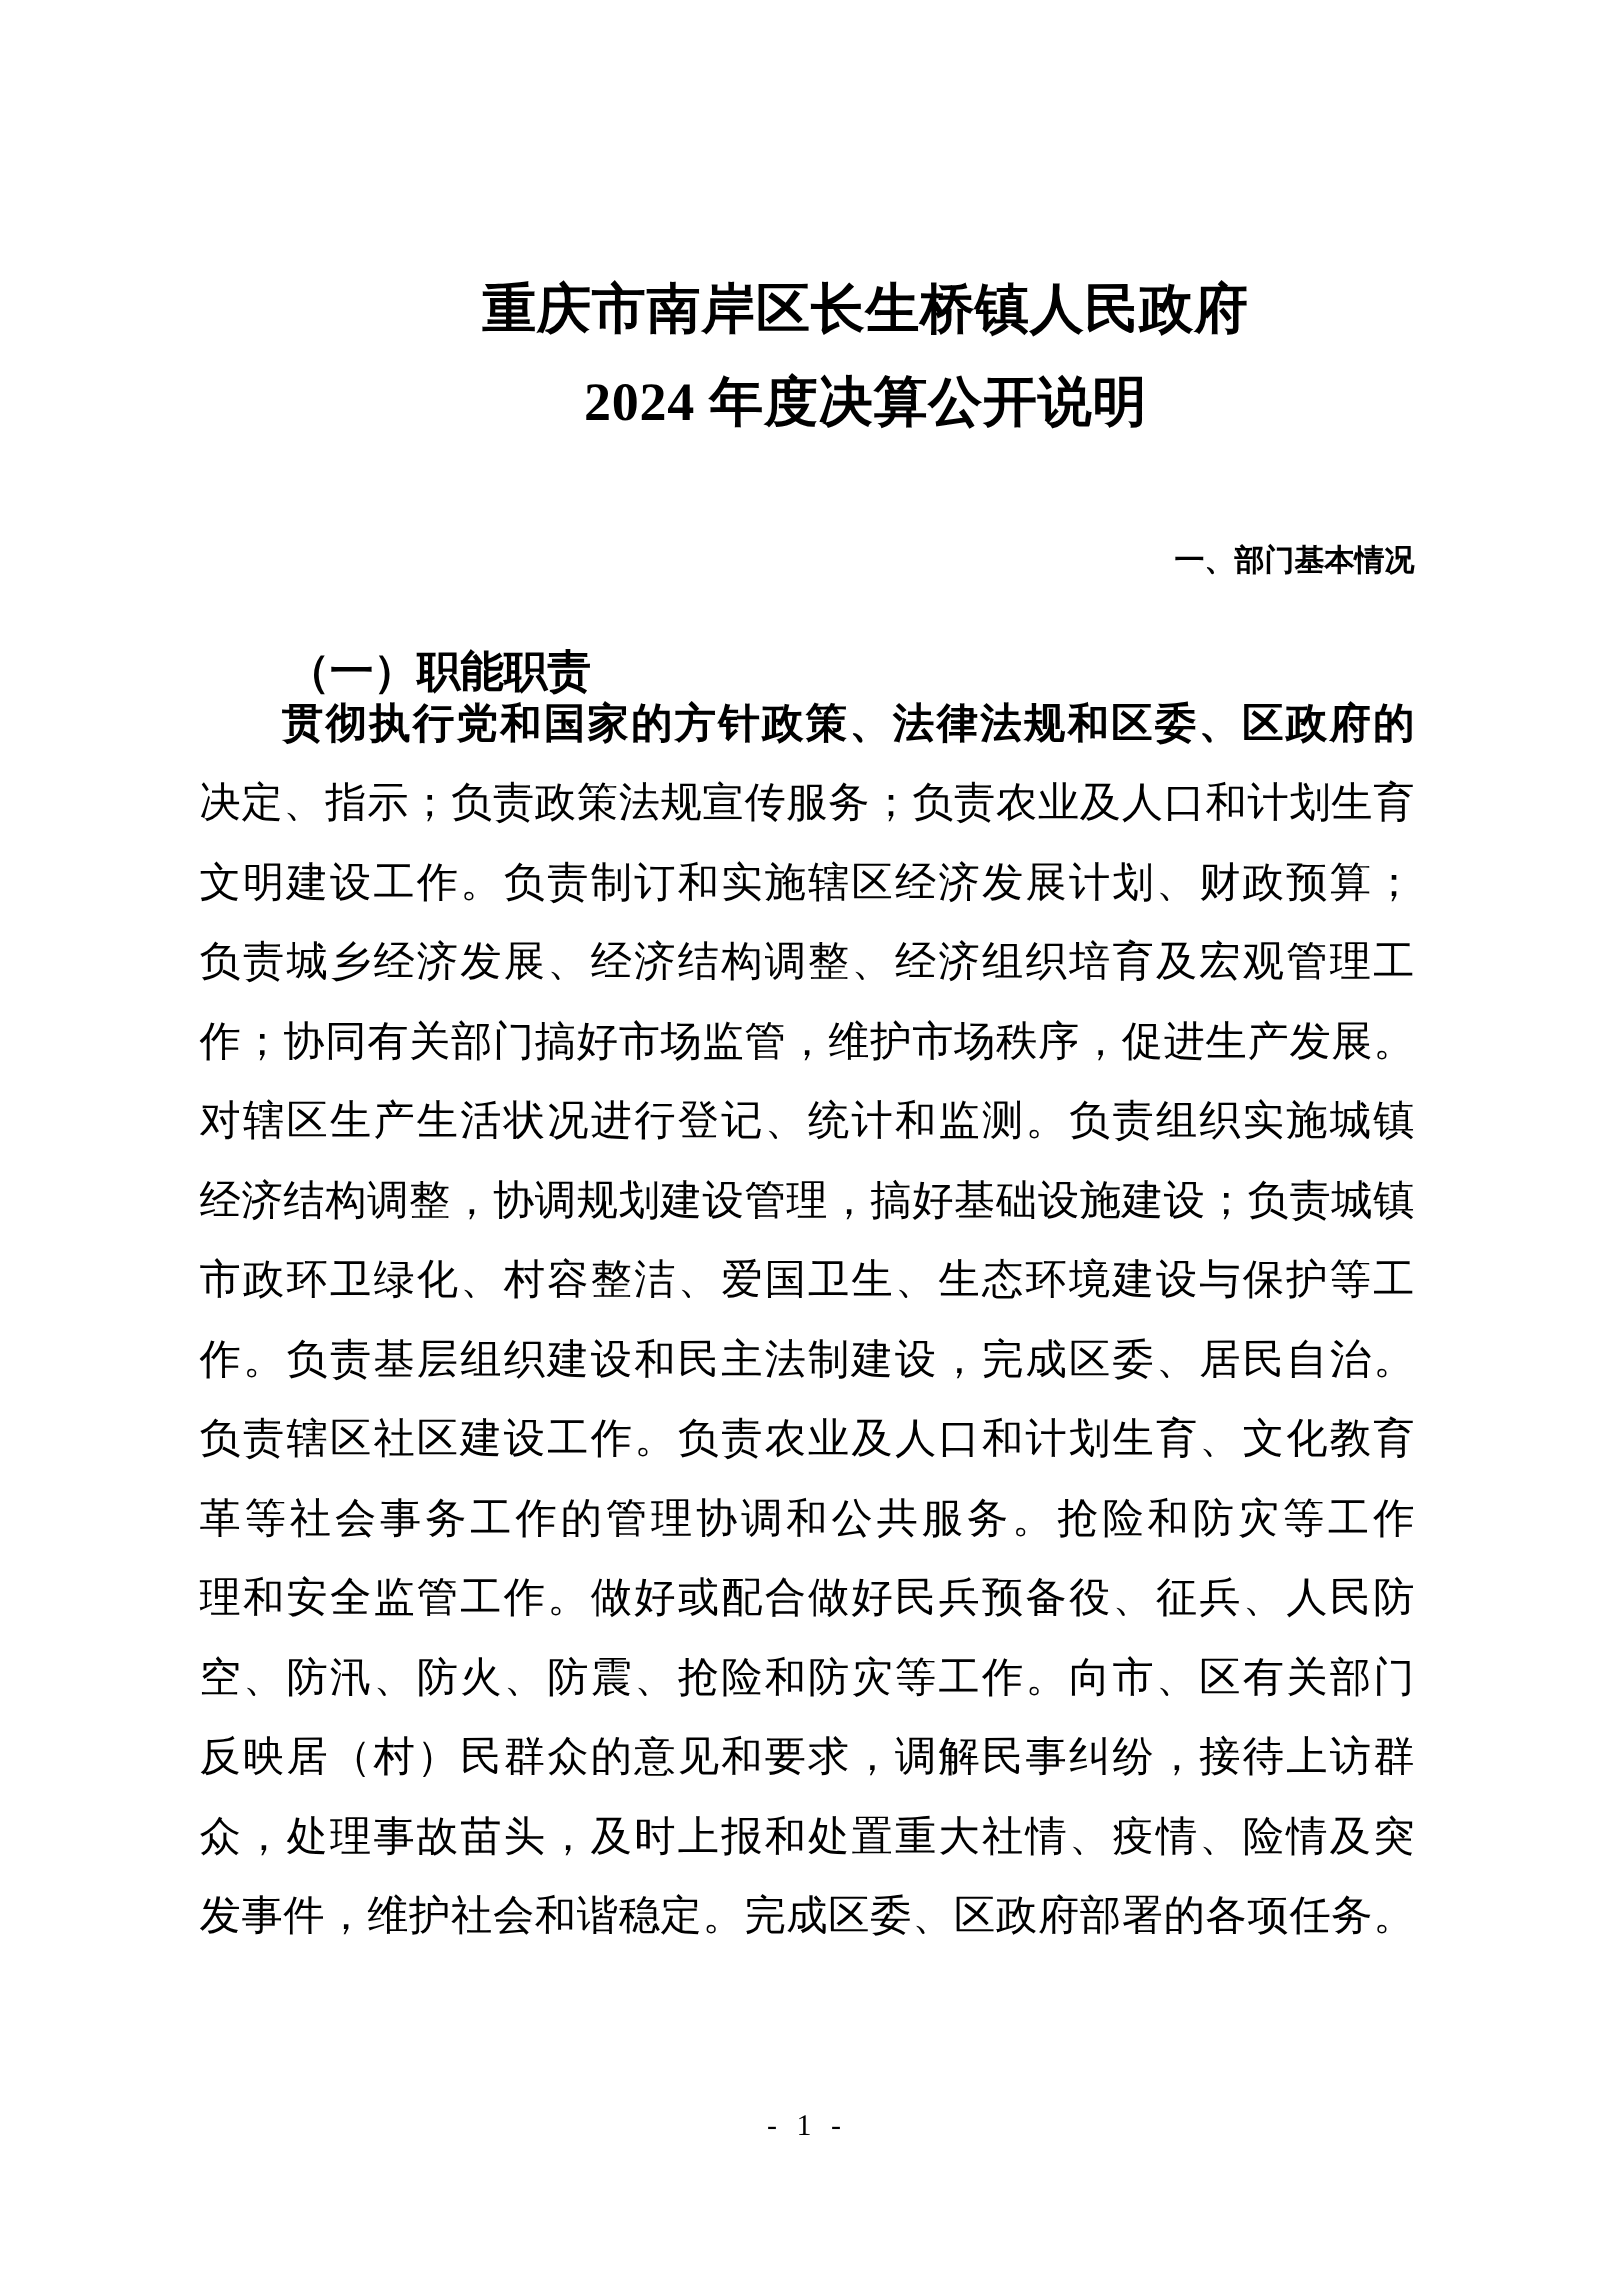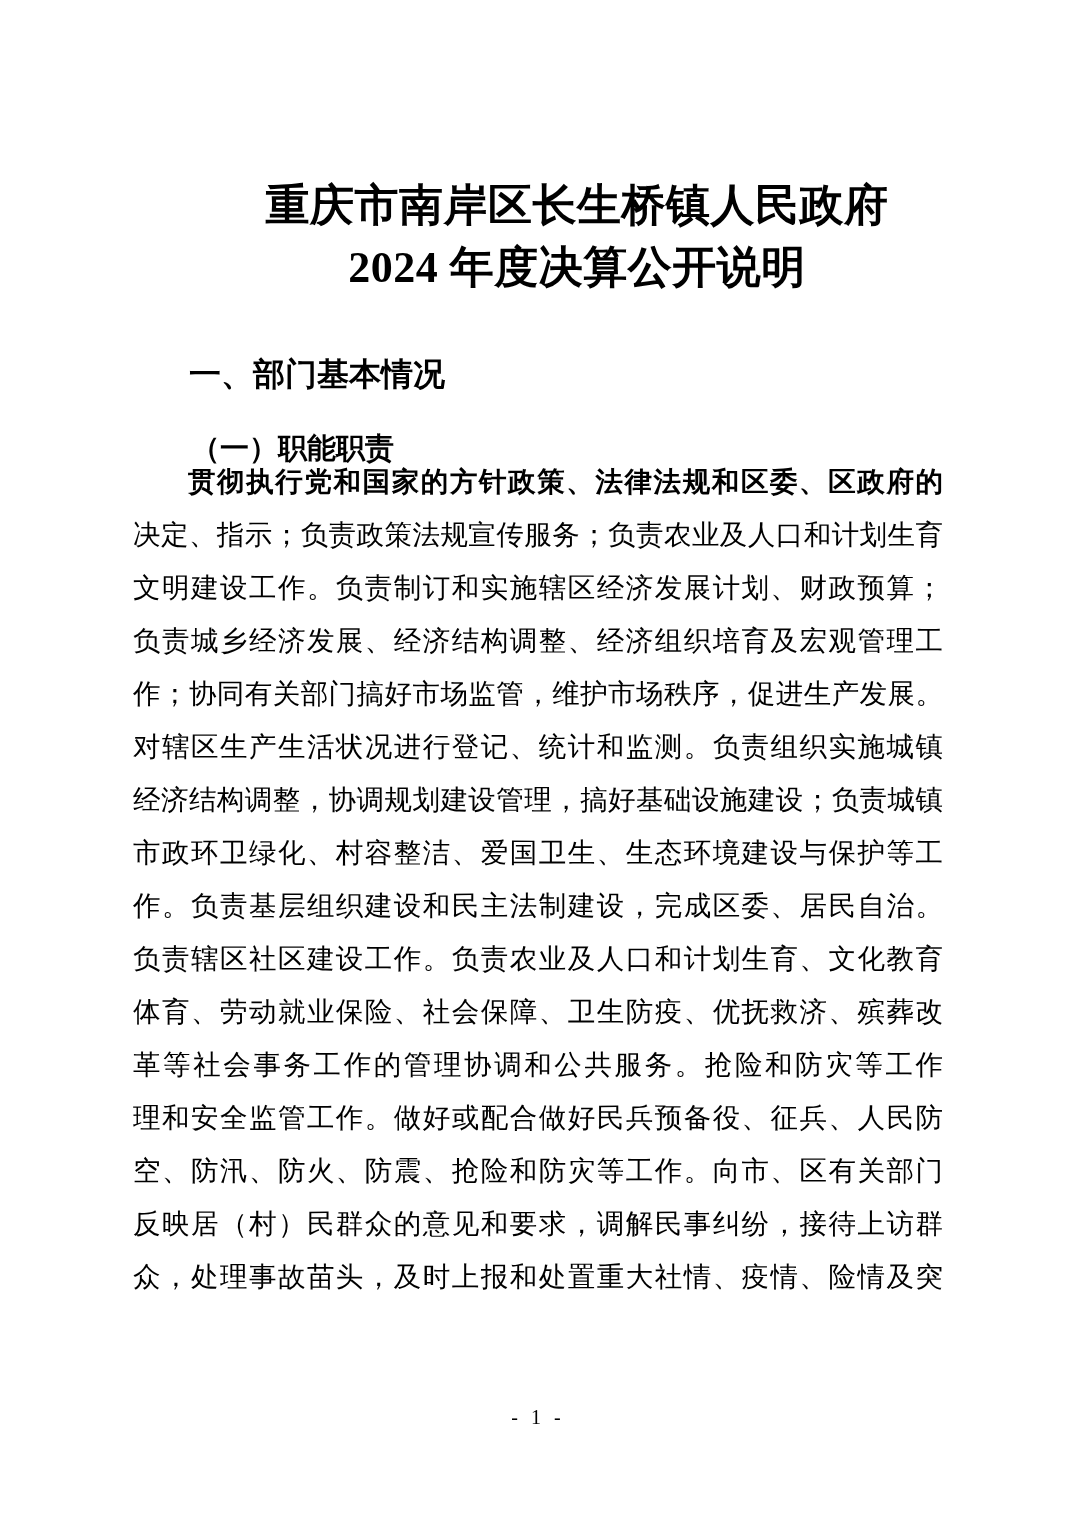--- a/index.html
+++ b/index.html
@@ -16,34 +16,35 @@
     color: #000000;
   }
   .doc-title {
     position: absolute;
     top: 175px;
     left: 172px;              
     width: 810px;
     text-align: center;
     font-family: "Liberation Serif", "DejaVu Serif", serif;
     font-weight: bold;
-    font-size: 44px;
+    font-size: 36px;
     line-height: 62px;
     letter-spacing: 0.5px;
   }
   .heading-1 {
     position: absolute;
     top: 352px;
     left: 133px;
     width: 810px;
     font-family: "Liberation Sans", "DejaVu Sans", sans-serif;
     font-weight: bold;
-    font-size: 32px;
+    font-size: 20px;
     line-height: 44px;
     text-indent: 56px;        
+    text-align: right;
   }
   .heading-2 {
     position: absolute;
     top: 426px;
     left: 133px;
     width: 810px;
     font-family: "Liberation Serif", "DejaVu Serif", serif;
     font-weight: bold;
     font-size: 29px;
     line-height: 44px;
@@ -98,23 +99,23 @@
     <div class="body-line first">贯彻执行党和国家的方针政策、法律法规和区委、区政府的</div>
     <div class="body-line">决定、指示；负责政策法规宣传服务；负责农业及人口和计划生育</div>
     <div class="body-line">文明建设工作。负责制订和实施辖区经济发展计划、财政预算；</div>
     <div class="body-line">负责城乡经济发展、经济结构调整、经济组织培育及宏观管理工</div>
     <div class="body-line">作；协同有关部门搞好市场监管，维护市场秩序，促进生产发展。</div>
     <div class="body-line">对辖区生产生活状况进行登记、统计和监测。负责组织实施城镇</div>
     <div class="body-line">经济结构调整，协调规划建设管理，搞好基础设施建设；负责城镇</div>
     <div class="body-line">市政环卫绿化、村容整洁、爱国卫生、生态环境建设与保护等工</div>
     <div class="body-line">作。负责基层组织建设和民主法制建设，完成区委、居民自治。</div>
     <div class="body-line">负责辖区社区建设工作。负责农业及人口和计划生育、文化教育</div>
-    <div class="body-line">体育、劳动就业保险、社会保障、卫生防疫、优抚救济、殡葬改</div>
     <div class="body-line">革等社会事务工作的管理协调和公共服务。抢险和防灾等工作</div>
     <div class="body-line">理和安全监管工作。做好或配合做好民兵预备役、征兵、人民防</div>
     <div class="body-line">空、防汛、防火、防震、抢险和防灾等工作。向市、区有关部门</div>
     <div class="body-line">反映居（村）民群众的意见和要求，调解民事纠纷，接待上访群</div>
     <div class="body-line">众，处理事故苗头，及时上报和处置重大社情、疫情、险情及突</div>
+    <div class="body-line">发事件，维护社会和谐稳定。完成区委、区政府部署的各项任务。</div>
   </div>
 
   <div class="page-footer">- 1 -</div>
 
 </div>
 
 </body></html>

